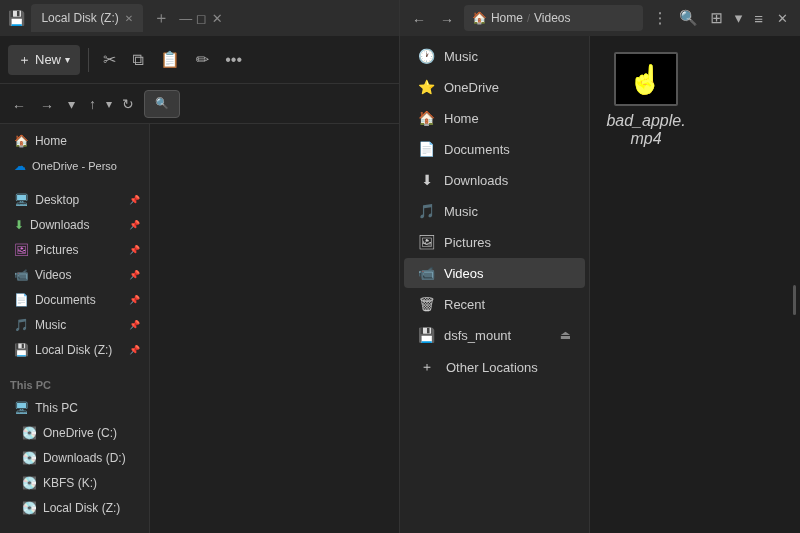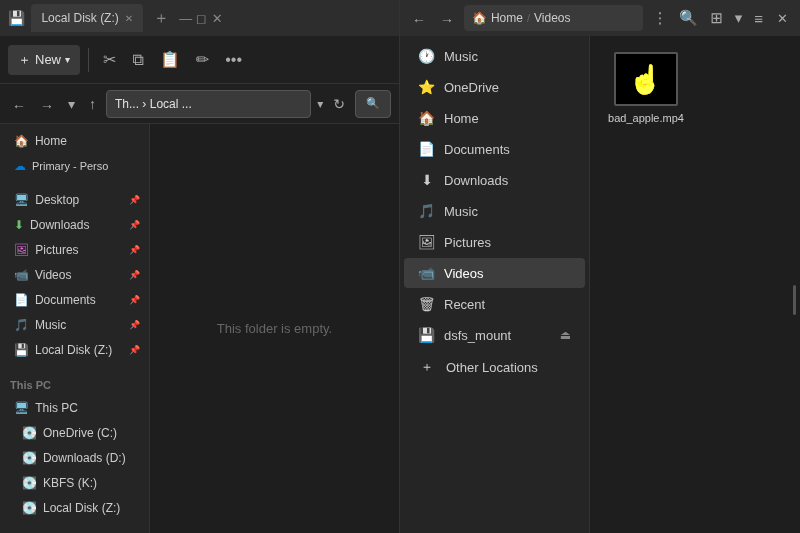--- a/index.html
+++ b/index.html
@@ -360,24 +360,25 @@
       height: 54px;
       background: #111;
       border: 1px solid #444;
       border-radius: 2px;
       display: flex;
       align-items: center;
       justify-content: center;
       font-size: 24px;
     }
     .file-label {
-      font-size: 11px;
+      font-size: 16px;
       color: #ccc;
       text-align: center;
       word-break: break-all;
+      font-style: italic;
     }
     .scrollbar-hint {
       position: absolute;
       right: 4px;
       top: 50%;
       width: 3px;
       height: 30px;
       background: #555;
       border-radius: 2px;
     }
@@ -425,36 +426,35 @@
     <button class="tb-btn" title="Paste">📋</button>
     <button class="tb-btn" title="Rename">✏</button>
     <button class="tb-btn" title="More">•••</button>
   </div>
 
   <div class="address-bar">
     <button class="nav-btn">←</button>
     <button class="nav-btn">→</button>
     <button class="nav-btn">▾</button>
     <button class="nav-btn">↑</button>
-    <input class="addr-input" type="text" value="Th... › Local ..." style="">
     <button class="addr-chevron">▾</button>
     <button class="addr-refresh">↻</button>
     <button class="addr-search">🔍</button>
   </div>
 
   <div class="main-area">
 
     <div class="sidebar">
       <div class="sidebar-item">
         <span class="icon-home">🏠</span>
         <span>Home</span>
       </div>
       <div class="sidebar-item">
         <span class="icon-onedrive">☁</span>
-        <span style="font-size:11px;">Primary - Perso</span>
+        <span style="font-size:11px;">OneDrive - Perso</span>
       </div>
       <div style="height:8px;"></div>
       <div class="sidebar-item">
         <span class="icon-desktop">🖥</span>
         <span>Desktop</span>
         <span class="pin-icon">📌</span>
       </div>
       <div class="sidebar-item">
         <span class="icon-downloads">⬇</span>
         <span>Downloads</span>
@@ -502,23 +502,20 @@
       <div class="sidebar-item" style="padding-left:18px;">
         <span class="icon-disk">💽</span>
         <span>KBFS (K:)</span>
       </div>
       <div class="sidebar-item" style="padding-left:18px;">
         <span class="icon-disk">💽</span>
         <span>Local Disk (Z:)</span>
       </div>
     </div>
 
-    <div class="file-area">
-      <span class="empty-msg">This folder is empty.</span>
-    </div>
   </div>
 </div>
 
 <div class="right-window">
 
   <div class="right-title-bar">
     <button class="right-nav-btn">←</button>
     <button class="right-nav-btn">→</button>
     <div class="right-addr">
       <span>🏠</span>

